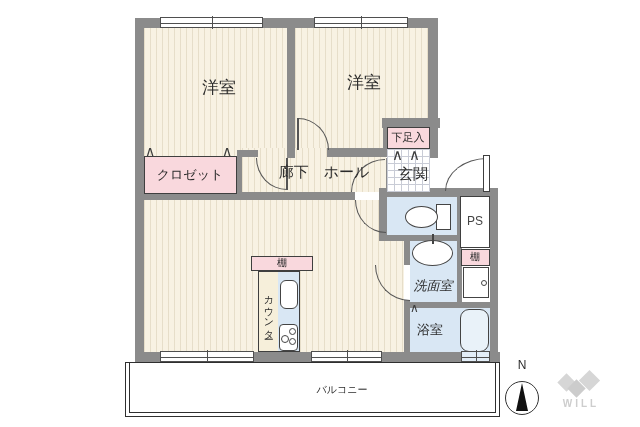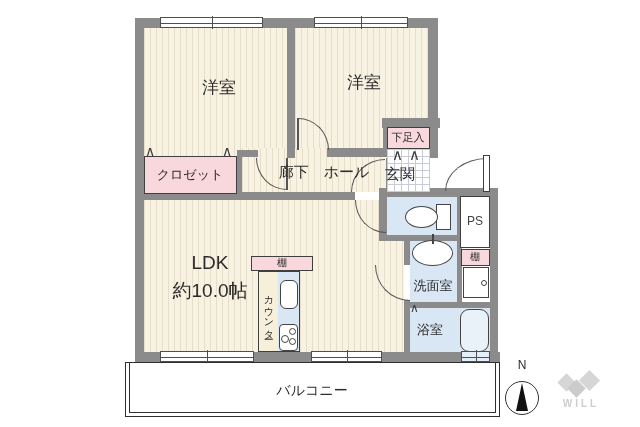--- a/index.html
+++ b/index.html
@@ -118,35 +118,31 @@
   <div class="mark" style="left:410px;top:301px;font-size:12px;">∧</div>
 
   <div class="balcony" style="left:125px;top:362px;width:375px;height:55px;"></div>
 
   <div class="lbl" style="left:219px;top:88px;font-size:17px;">
     <div>洋室</div>
   </div>
   <div class="lbl" style="left:364px;top:83px;font-size:17px;">
     <div>洋室</div>
   </div>
-  <div class="lbl" style="left:210px;top:277px;font-size:19px;">
-    <div>LDK</div>
-    <div>約10.0帖</div>
-  </div>
   <div class="lbl" style="left:324px;top:172px;font-size:15px;">廊下　ホール</div>
   <div class="lbl" style="left:190px;top:175px;font-size:13px;">クロゼット</div>
-  <div class="lbl" style="left:400px;top:174px;font-size:15px;">玄関</div>
+  <div class="lbl" style="left:413px;top:174px;font-size:15px;">玄関</div>
   <div class="lbl" style="left:408px;top:138px;font-size:11px;">下足入</div>
   <div class="lbl" style="left:475px;top:222px;font-size:12px;color:#444;">PS</div>
   <div class="lbl" style="left:282px;top:263px;font-size:10px;">棚</div>
   <div class="lbl vtext" style="left:268px;top:311px;font-size:10px;">カウンター</div>
   <div class="lbl" style="left:475px;top:257px;font-size:10px;">棚</div>
-  <div class="lbl" style="left:433px;top:286px;font-size:13px;">洗面室</div>
+  <div class="lbl" style="left:433px;top:286px;font-size:13px;font-style:italic;">洗面室</div>
   <div class="lbl" style="left:430px;top:330px;font-size:13px;">浴室</div>
-  <div class="lbl" style="left:312px;top:390px;font-size:14px;">バルコニー</div>
+  <div class="lbl" style="left:342px;top:390px;font-size:10px;">バルコニー</div>
 
   <div class="lbl" style="left:522px;top:366px;font-size:12px;">N</div>
   <div class="abs circle" style="left:505px;top:381px;width:34px;height:34px;border:1.2px solid #333;background:#fff;box-sizing:border-box;"></div>
   <div class="abs" style="left:516px;top:383px;width:0;height:0;border-left:6px solid transparent;border-right:6px solid transparent;border-bottom:28px solid #111;"></div>
 
   <div class="diamond" style="left:560px;top:376px;width:13px;height:13px;"></div>
   <div class="diamond" style="left:570px;top:382px;width:13px;height:13px;background:#cccccc;"></div>
   <div class="diamond" style="left:582px;top:373px;width:15px;height:15px;"></div>
   <div class="lbl" style="left:581px;top:404px;font-size:10px;font-weight:bold;letter-spacing:3px;color:#cdcdcd;">WILL</div>
 

